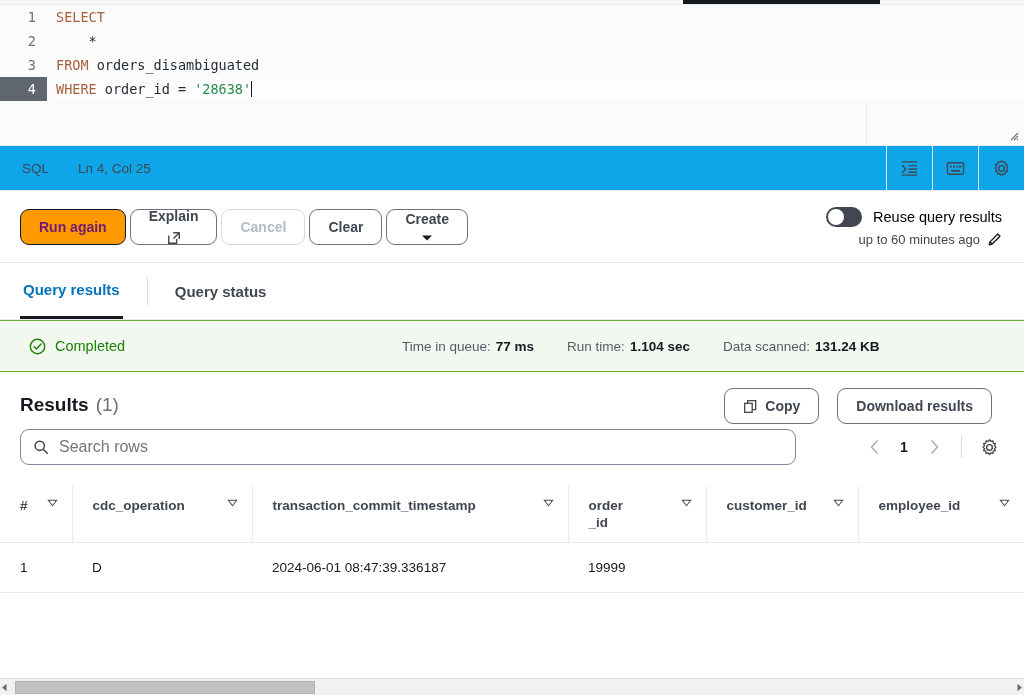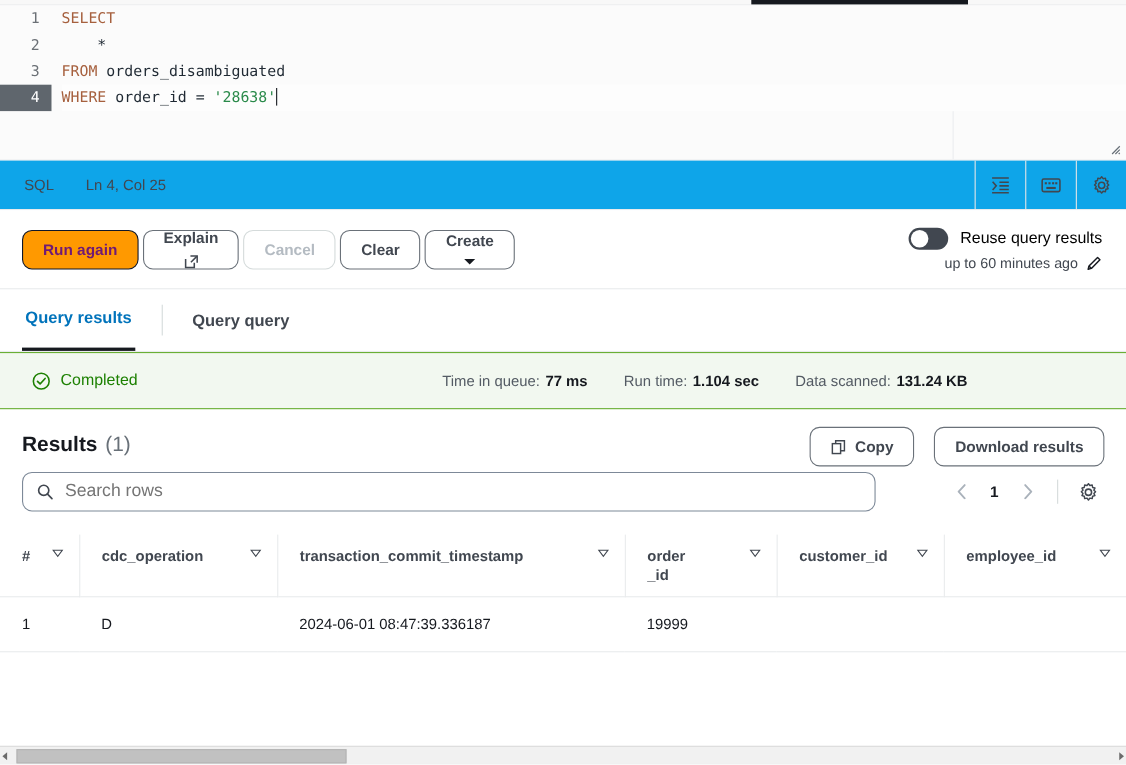--- a/index.html
+++ b/index.html
@@ -131,21 +131,21 @@
   .metric .k { color: #545b64; }
   .metric .v { color: #16191f; font-weight: bold; margin-left: 5px; }
 
   
   .results-head {
     display: flex; align-items: center; padding: 22px 20px 0 20px;
     position: relative;
   }
   .results-title { font-size: 19px; font-weight: bold; color: #16191f; }
   .results-count { font-size: 19px; color: #687078; margin-left: 7px; font-weight: normal; }
-  .results-actions { position: absolute; right: 20px; top: 16px; display: flex; gap: 14px; }
+  .results-actions { position: absolute; right: 32px; top: 16px; display: flex; gap: 14px; }
 
   .filter-row {
     display: flex; align-items: center; padding: 13px 20px 0 20px;
     position: relative;
   }
   .search-box {
     width: 776px; height: 36px; border: 1px solid #7d8998; border-radius: 9px;
     background: #fff; display: flex; align-items: center; gap: 10px;
     padding: 0 12px; cursor: text;
   }
@@ -299,21 +299,21 @@
           <path d="M3.2 10.5 L5.5 12.8" stroke="#16191f" stroke-width="1.4"></path>
         </svg>
       </span>
     </div>
   </div>
 </div>
 
 <div class="tabs">
   <div class="tab selected">Query results</div>
   <div class="tab-sep"></div>
-  <div class="tab plain-tab">Query query</div>
+  <div class="tab plain-tab">Query status</div>
 </div>
 
 <div class="banner">
   <div class="status">
     <span>
       <svg width="17" height="17" viewBox="0 0 18 18">
         <circle cx="9" cy="9" r="7.6" stroke="#1d8102" stroke-width="1.5" fill="none"></circle>
         <path d="M5.4 9.2 L7.9 11.7 L12.7 6.4" stroke="#1d8102" stroke-width="1.6" fill="none" stroke-linecap="round" stroke-linejoin="round"></path>
       </svg>
     </span>

